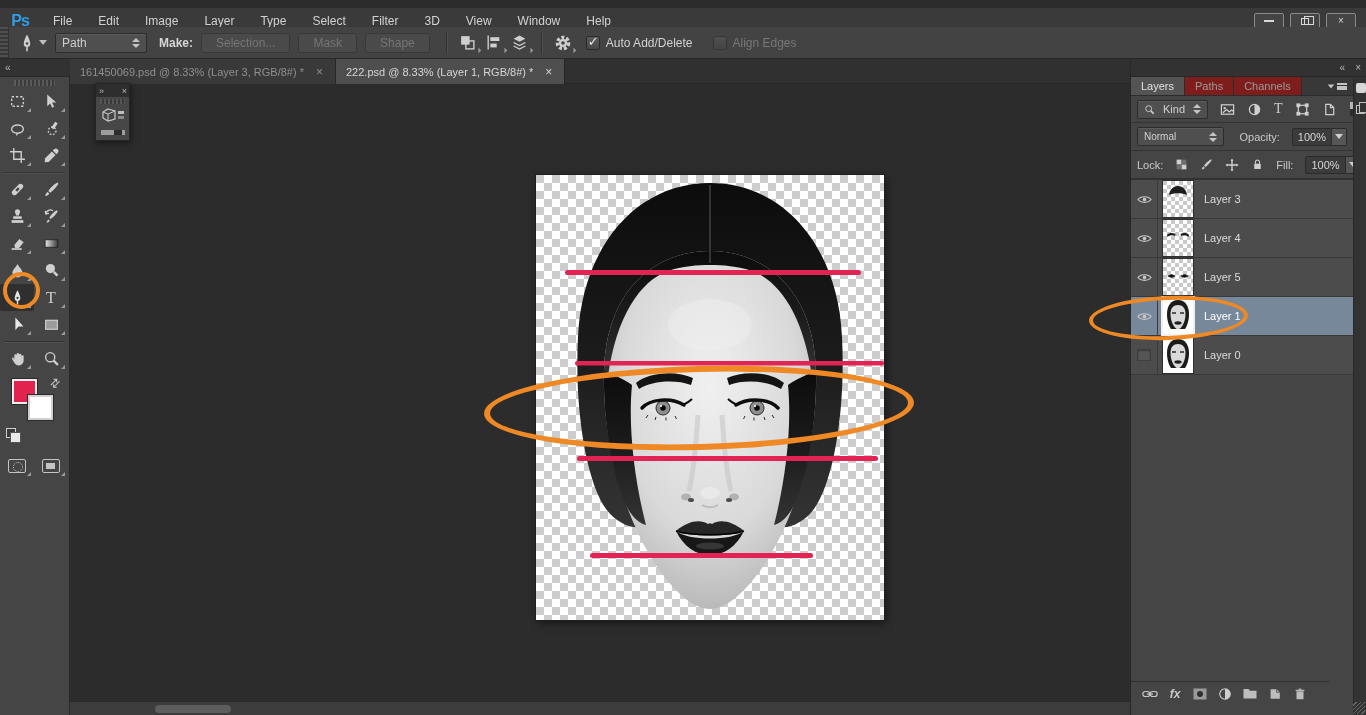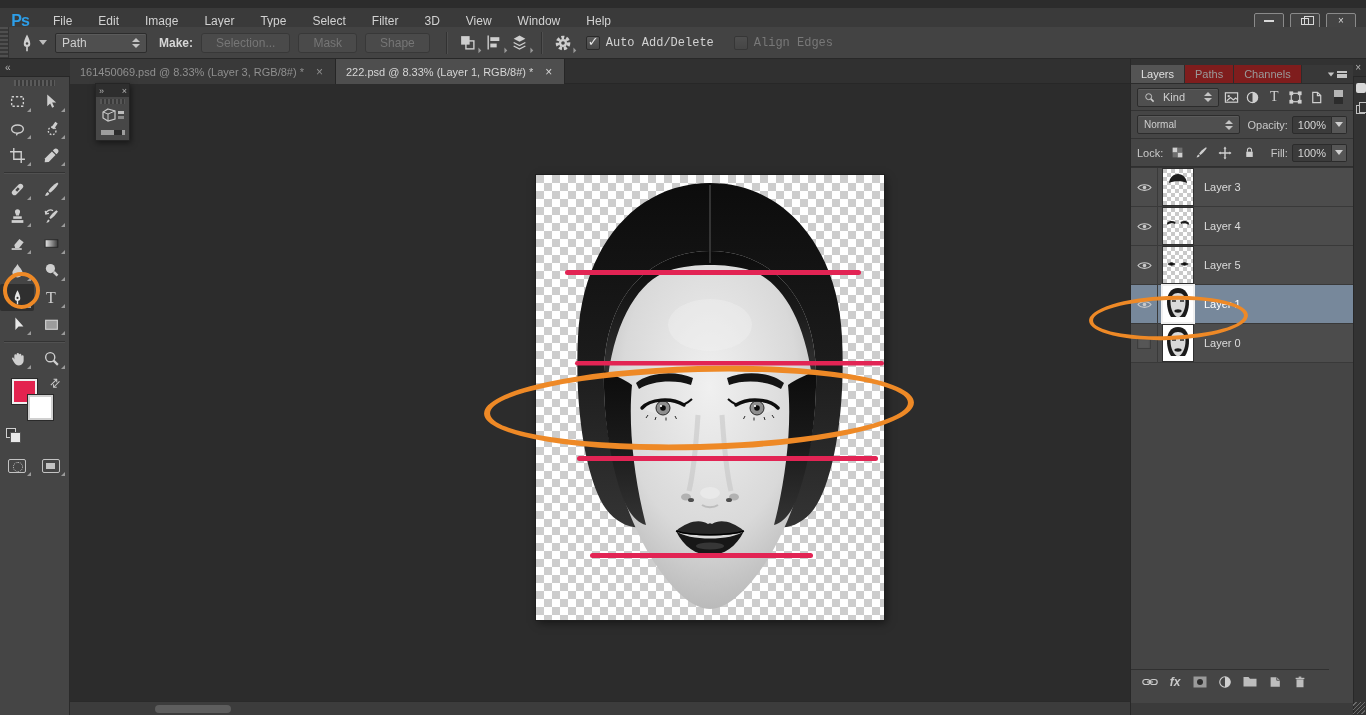--- a/index.html
+++ b/index.html
@@ -30,21 +30,21 @@
   .spin { display:flex; flex-direction:column; gap:2px; margin-left:auto; }
   .spin i { width:0; height:0; border-left:4px solid transparent; border-right:4px solid transparent; display:block; }
   .spin .up { border-bottom:4px solid #c4c4c4; }
   .spin .dn { border-top:4px solid #c4c4c4; }
   .obar-label { font-weight:bold; color:#d6d6d6; padding:0 8px 0 12px; font-size:12px; }
   .obar-btn { background:#4a4a4a; border:1px solid #383838; border-radius:3px; height:20px; padding:0 14px;
     color:#767676; display:flex; align-items:center; margin-right:8px; font-size:12px; }
   .vsep { width:1px; height:22px; background:#323232; margin:0 8px; box-shadow:1px 0 0 #4f4f4f; }
   .ibtn { width:26px; height:24px; display:flex; align-items:center; justify-content:center; position:relative; }
   .ibtn:after { content:""; position:absolute; right:2px; bottom:2px; border-left:4px solid transparent; border-top:4px solid transparent; border-bottom:4px solid #9a9a9a; transform:rotate(-45deg); }
-  .chk-row { display:flex; align-items:center; gap:6px; padding:0 10px;font-family:Liberation Mono, monospace; }
+  .chk-row { display:flex; align-items:center; gap:6px; padding:0 10px; }
   .checkbox { width:14px; height:14px; background:linear-gradient(#5a5a5a,#484848); border:1px solid #2a2a2a; border-radius:2px; position:relative; }
   .checkbox.checked:after { content:"✓"; position:absolute; left:1px; top:-3px; color:#e8e8e8; font-size:13px; font-family:"DejaVu Sans",sans-serif; }
   .chk-label { color:#d2d2d2; font-size:12px; }
   .dim .checkbox { opacity:.5; } .dim .chk-label { color:#787878; }
   .workspace-dd { position:absolute; right:8px; top:33px; width:125px; }
 
   
   .tools-head { position:absolute; left:0; top:59px; width:70px; height:18px; background:#323232; border-bottom:1px solid #272727;
     font-size:10px; color:#b5b5b5; padding-left:5px; line-height:17px; letter-spacing:-1px; }
   .toolbar { position:absolute; left:0; top:77px; width:70px; height:638px; background:#454545; border-right:1px solid #2a2a2a; }
@@ -81,29 +81,29 @@
 
   
   .float-panel { position:absolute; left:95px; top:83px; width:35px; height:58px; background:#474747; border:1px solid #252525; box-shadow:1px 2px 6px rgba(0,0,0,.5); }
   .float-head { height:13px; background:#2e2e2e; display:flex; align-items:center; justify-content:space-between; padding:0 3px; font-size:9px; color:#b5b5b5; letter-spacing:-1px; }
   .float-grip { height:5px; margin:2px 4px; background:repeating-linear-gradient(90deg,#565656 0 2px,#3a3a3a 2px 4px); }
 
   
   .dock { position:absolute; left:1130px; top:59px; width:236px; height:656px; background:#3b3b3b; border-left:1px solid #282828; }
   .dock-head { position:absolute; left:0; top:0; width:236px; height:18px; background:#323232; border-bottom:1px solid #272727;
     display:flex; justify-content:flex-end; align-items:center; gap:10px; padding-right:6px; font-size:10px; color:#b5b5b5; }
-  .panel { position:absolute; left:0; top:6px; width:222px; height:638px; background:#454545; }
+  .panel { position:absolute; left:0; top:18px; width:222px; height:638px; background:#454545; }
   .panel-tabs { height:19px; background:#383838; display:flex; border-bottom:1px solid #2c2c2c; }
   .ptab { padding:0 10px; line-height:19px; font-size:11px; color:#9a9a9a; background:#7f1d1d; border-right:1px solid #2c2c2c; }
   .ptab.active { background:#545454; color:#e0e0e0; }
   .pmenu { margin-left:auto; display:flex; align-items:center; gap:2px; padding-right:6px; }
   .pmenu .caret { border-top-color:#c4c4c4; transform:scale(.8); }
   .pmenu .lines { width:10px; height:7px; border-top:2px solid #c4c4c4; border-bottom:2px solid #c4c4c4; position:relative; }
   .pmenu .lines:after{ content:""; position:absolute; left:0; top:1.5px; width:10px; height:2px; background:#c4c4c4; }
-  .panel-row { display:flex; align-items:center; padding:0 6px; gap:4px; }
+  .panel-row { display:flex; align-items:center; padding:0 6px; gap:12px; }
   .filter-row { height:27px; border-bottom:1px solid #333; }
   .blend-row { height:28px; border-bottom:1px solid #333; }
   .lock-row { height:28px; border-bottom:1px solid #2f2f2f; }
   .kind-dd { width:92px; height:19px; }
   .mini-label { font-size:11px; color:#c9c9c9; }
   .val-box { background:#3b3b3b; border:1px solid #2b2b2b; border-radius:2px 0 0 2px; height:18px; line-height:17px; padding:0 5px; font-size:11px; color:#d6d6d6; }
   .val-arrow { width:15px; height:18px; background:#565656; border:1px solid #2b2b2b; border-left:none; border-radius:0 2px 2px 0; display:flex; align-items:center; justify-content:center; }
   .val-arrow i { width:0; height:0; border-left:4px solid transparent; border-right:4px solid transparent; border-top:5px solid #cfcfcf; }
   .lockic { width:20px; height:18px; display:flex; align-items:center; justify-content:center; }
 

